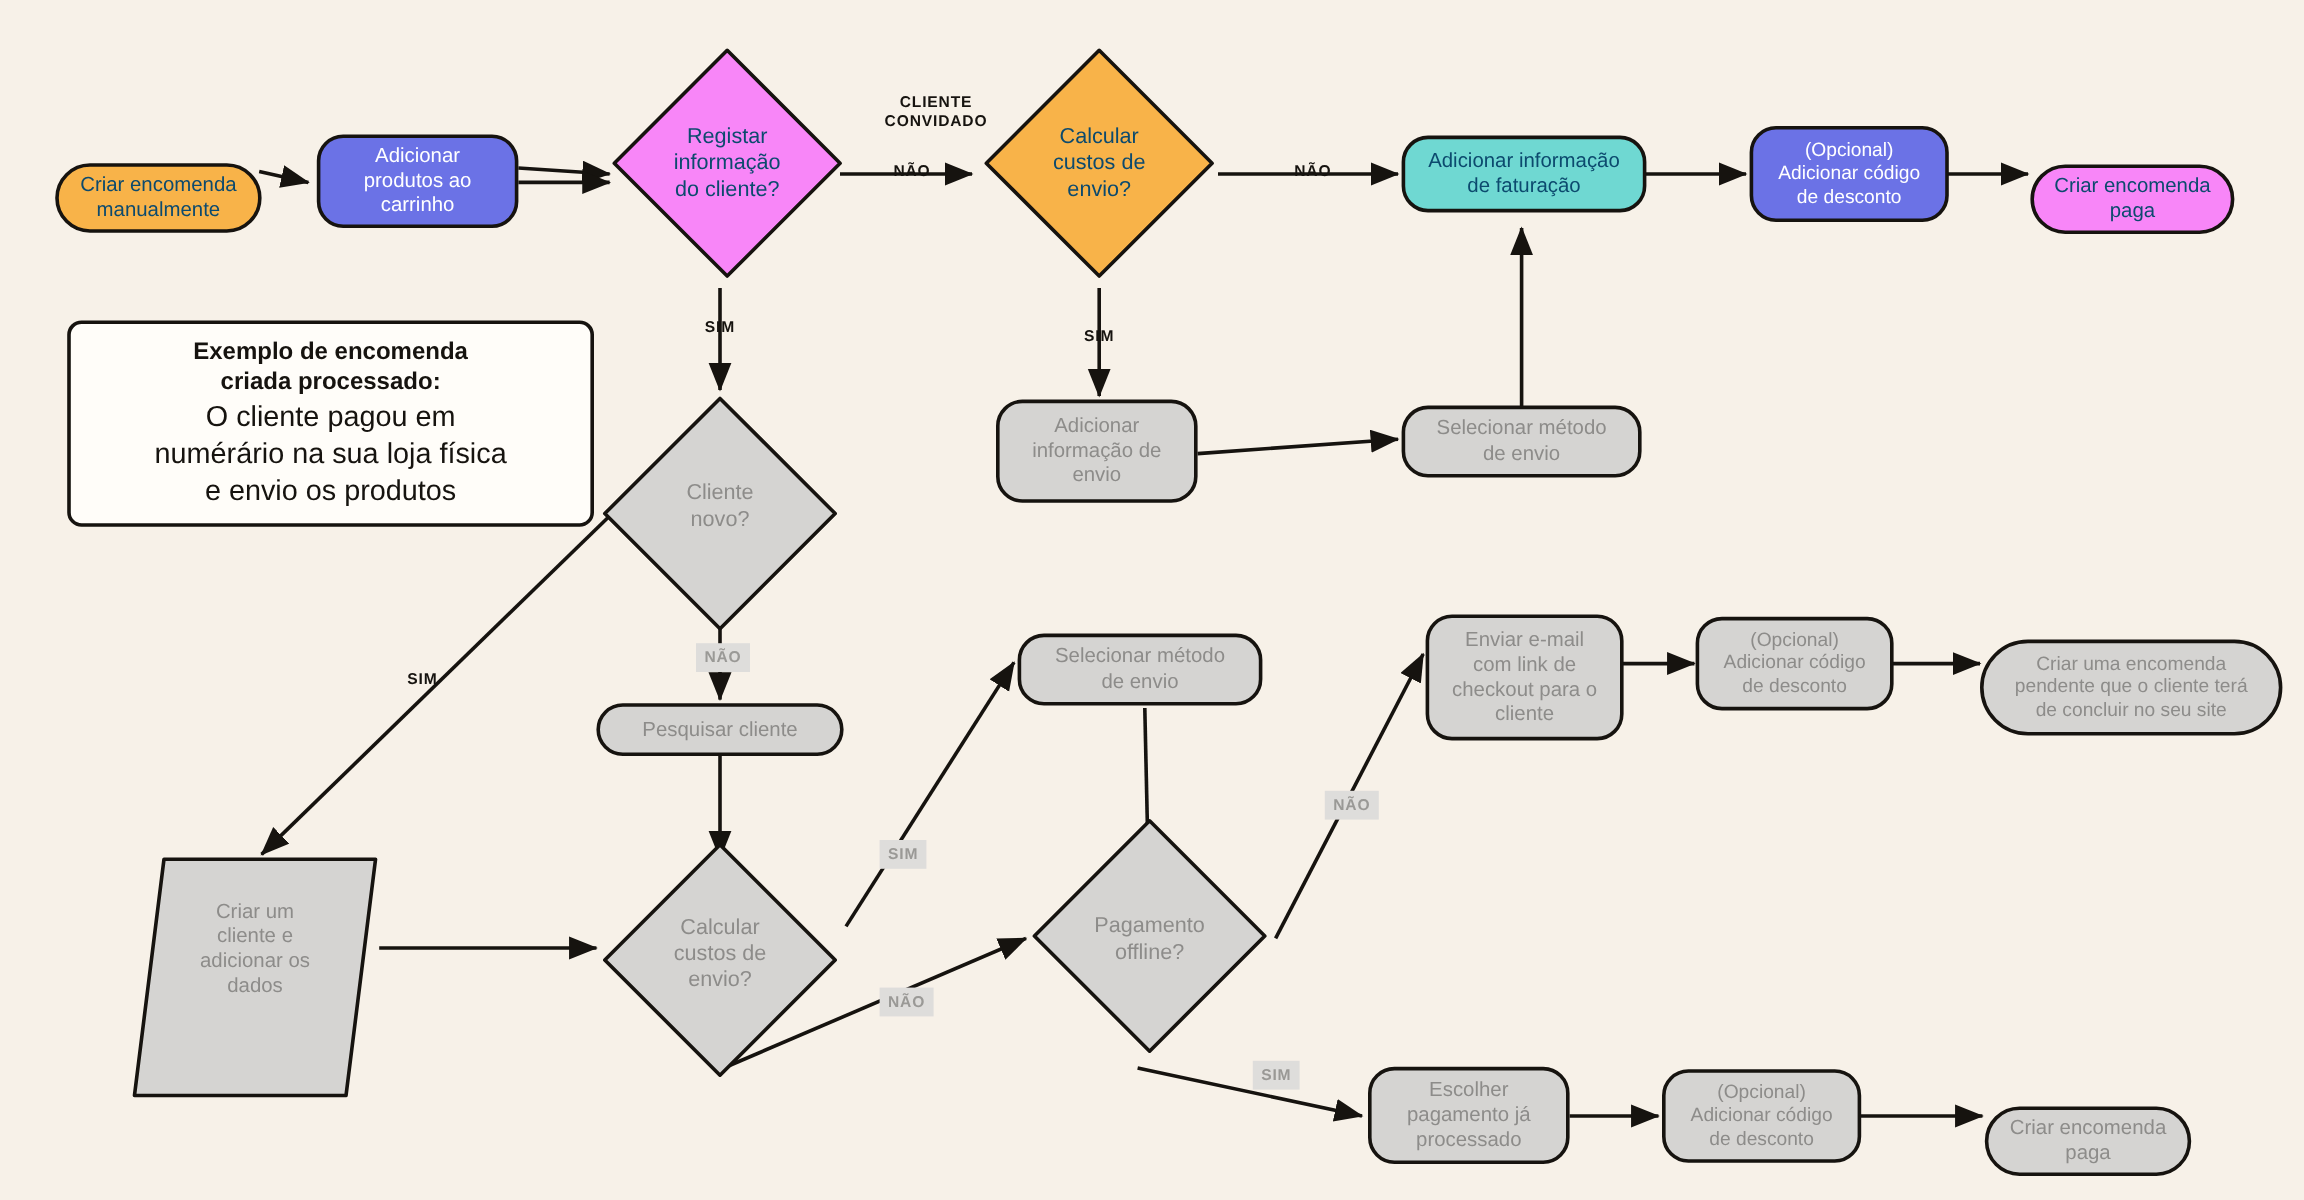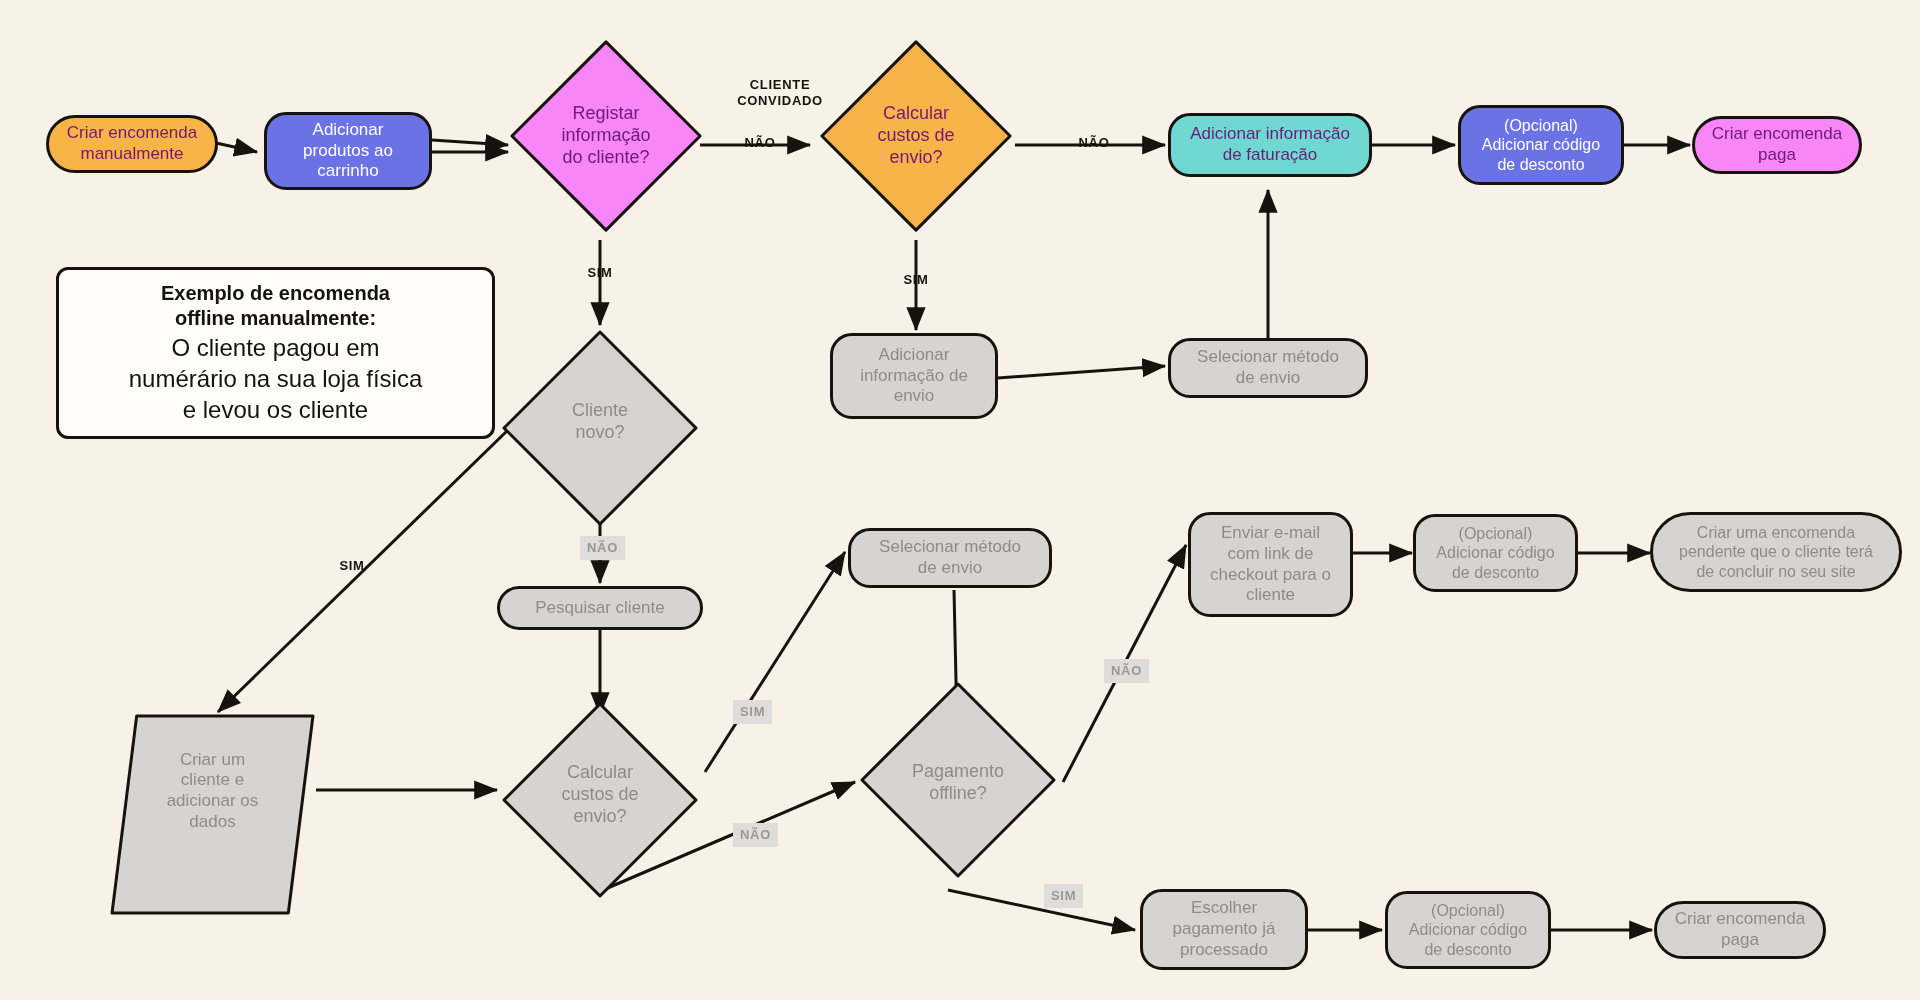--- a/index.html
+++ b/index.html
@@ -7,26 +7,26 @@
     width:1920px;height:1000px;
     background:#f7f1e8;
     font-family:"Liberation Sans","DejaVu Sans",sans-serif;
     overflow:hidden;position:relative;
   }
   #canvas{position:absolute;inset:0;width:1920px;height:1000px;}
   svg.edges{position:absolute;left:0;top:0;width:1920px;height:1000px;pointer-events:none;}
 
   .node{position:absolute;box-sizing:border-box;display:flex;align-items:center;
         justify-content:center;text-align:center;line-height:1.22;
-        border:3px solid #16130f;color:#701a75;}
+        border:3px solid #16130f;color:#0c4a6e;}
   .node .lbl{display:block;padding:0 6px;}
 
   
   .rect{border-radius:22px;}
-  .pill{border-radius:999px;}
+  .pill{border-radius:999px;margin-top:21px;}
   .diamond{border:none;background:transparent;}
   .diamond .dshape{position:absolute;inset:0;}
   .diamond .lbl{position:relative;z-index:2;}
   .para{border:none;background:transparent;}
   .para .pshape{position:absolute;inset:0;}
   .para .lbl{position:relative;z-index:2;}
 
   
   .c-orange{background:#f8b349;}
   .c-blue{background:#6b72e6;color:#ffffff;}
@@ -234,24 +234,24 @@
 de desconto</span>
   </div>
 
   <div class="node pill c-gray" style="left:1654px;top:901px;width:172px;height:58px;font-size:17px;">
     <span class="lbl" style="white-space:pre-line;">Criar encomenda
 paga</span>
   </div>
 
   <div class="note" style="left:56px;top:267px;width:439px;height:172px;">
     <div class="n-title">Exemplo de encomenda</div>
-    <div class="n-title">offline manualmente:</div>
+    <div class="n-title">criada processado:</div>
     <div class="n-body">O cliente pagou em</div>
     <div class="n-body">numérário na sua loja física</div>
-    <div class="n-body">e levou os cliente</div>
+    <div class="n-body">e envio os produtos</div>
   </div>
 
   <div class="elabel" style="left:727px;top:77px;width:106px;">CLIENTE
 CONVIDADO</div>
 
   <div class="elabel" style="left:738px;top:135px;width:44px;">NÃO</div>
 
   <div class="elabel" style="left:578px;top:265px;width:44px;">SIM</div>
 
   <div class="elabel" style="left:1072px;top:135px;width:44px;">NÃO</div>

